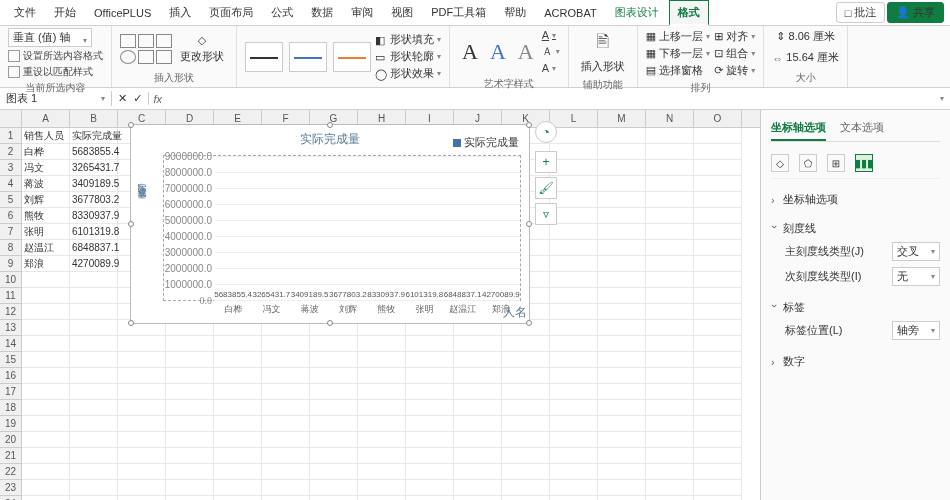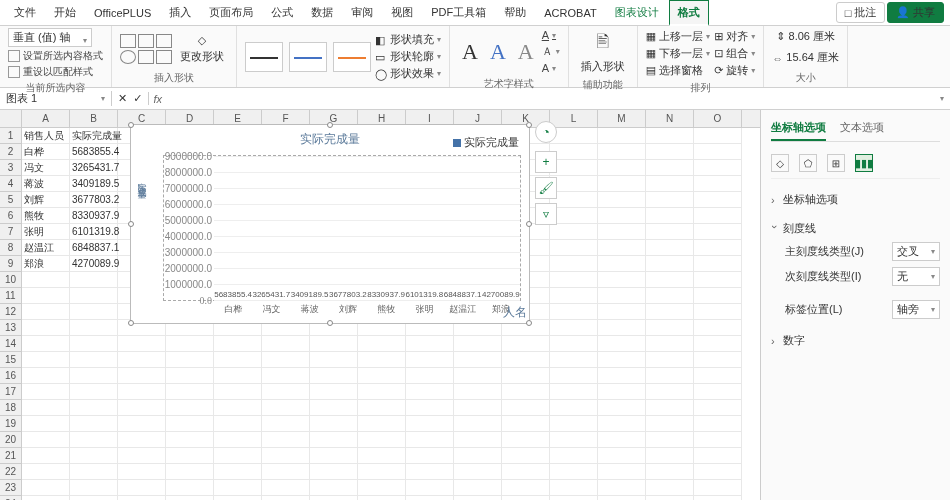--- a/index.html
+++ b/index.html
@@ -837,20 +837,21 @@
         </div>
       <div class="srow">
           <span>次刻度线类型(I)</span>
           <div class="dd">
             <span>无</span>
             <span class="carat">▾</span>
           </div>
         </div>
     </div>
     <div class="sect">
+      <div class="sect-h">标签</div>
       <div class="srow">
           <span>标签位置(L)</span>
           <div class="dd">
             <span>轴旁</span>
             <span class="carat">▾</span>
           </div>
         </div>
     </div>
     <div class="sect">
       <div class="sect-h collapsed">数字</div>

